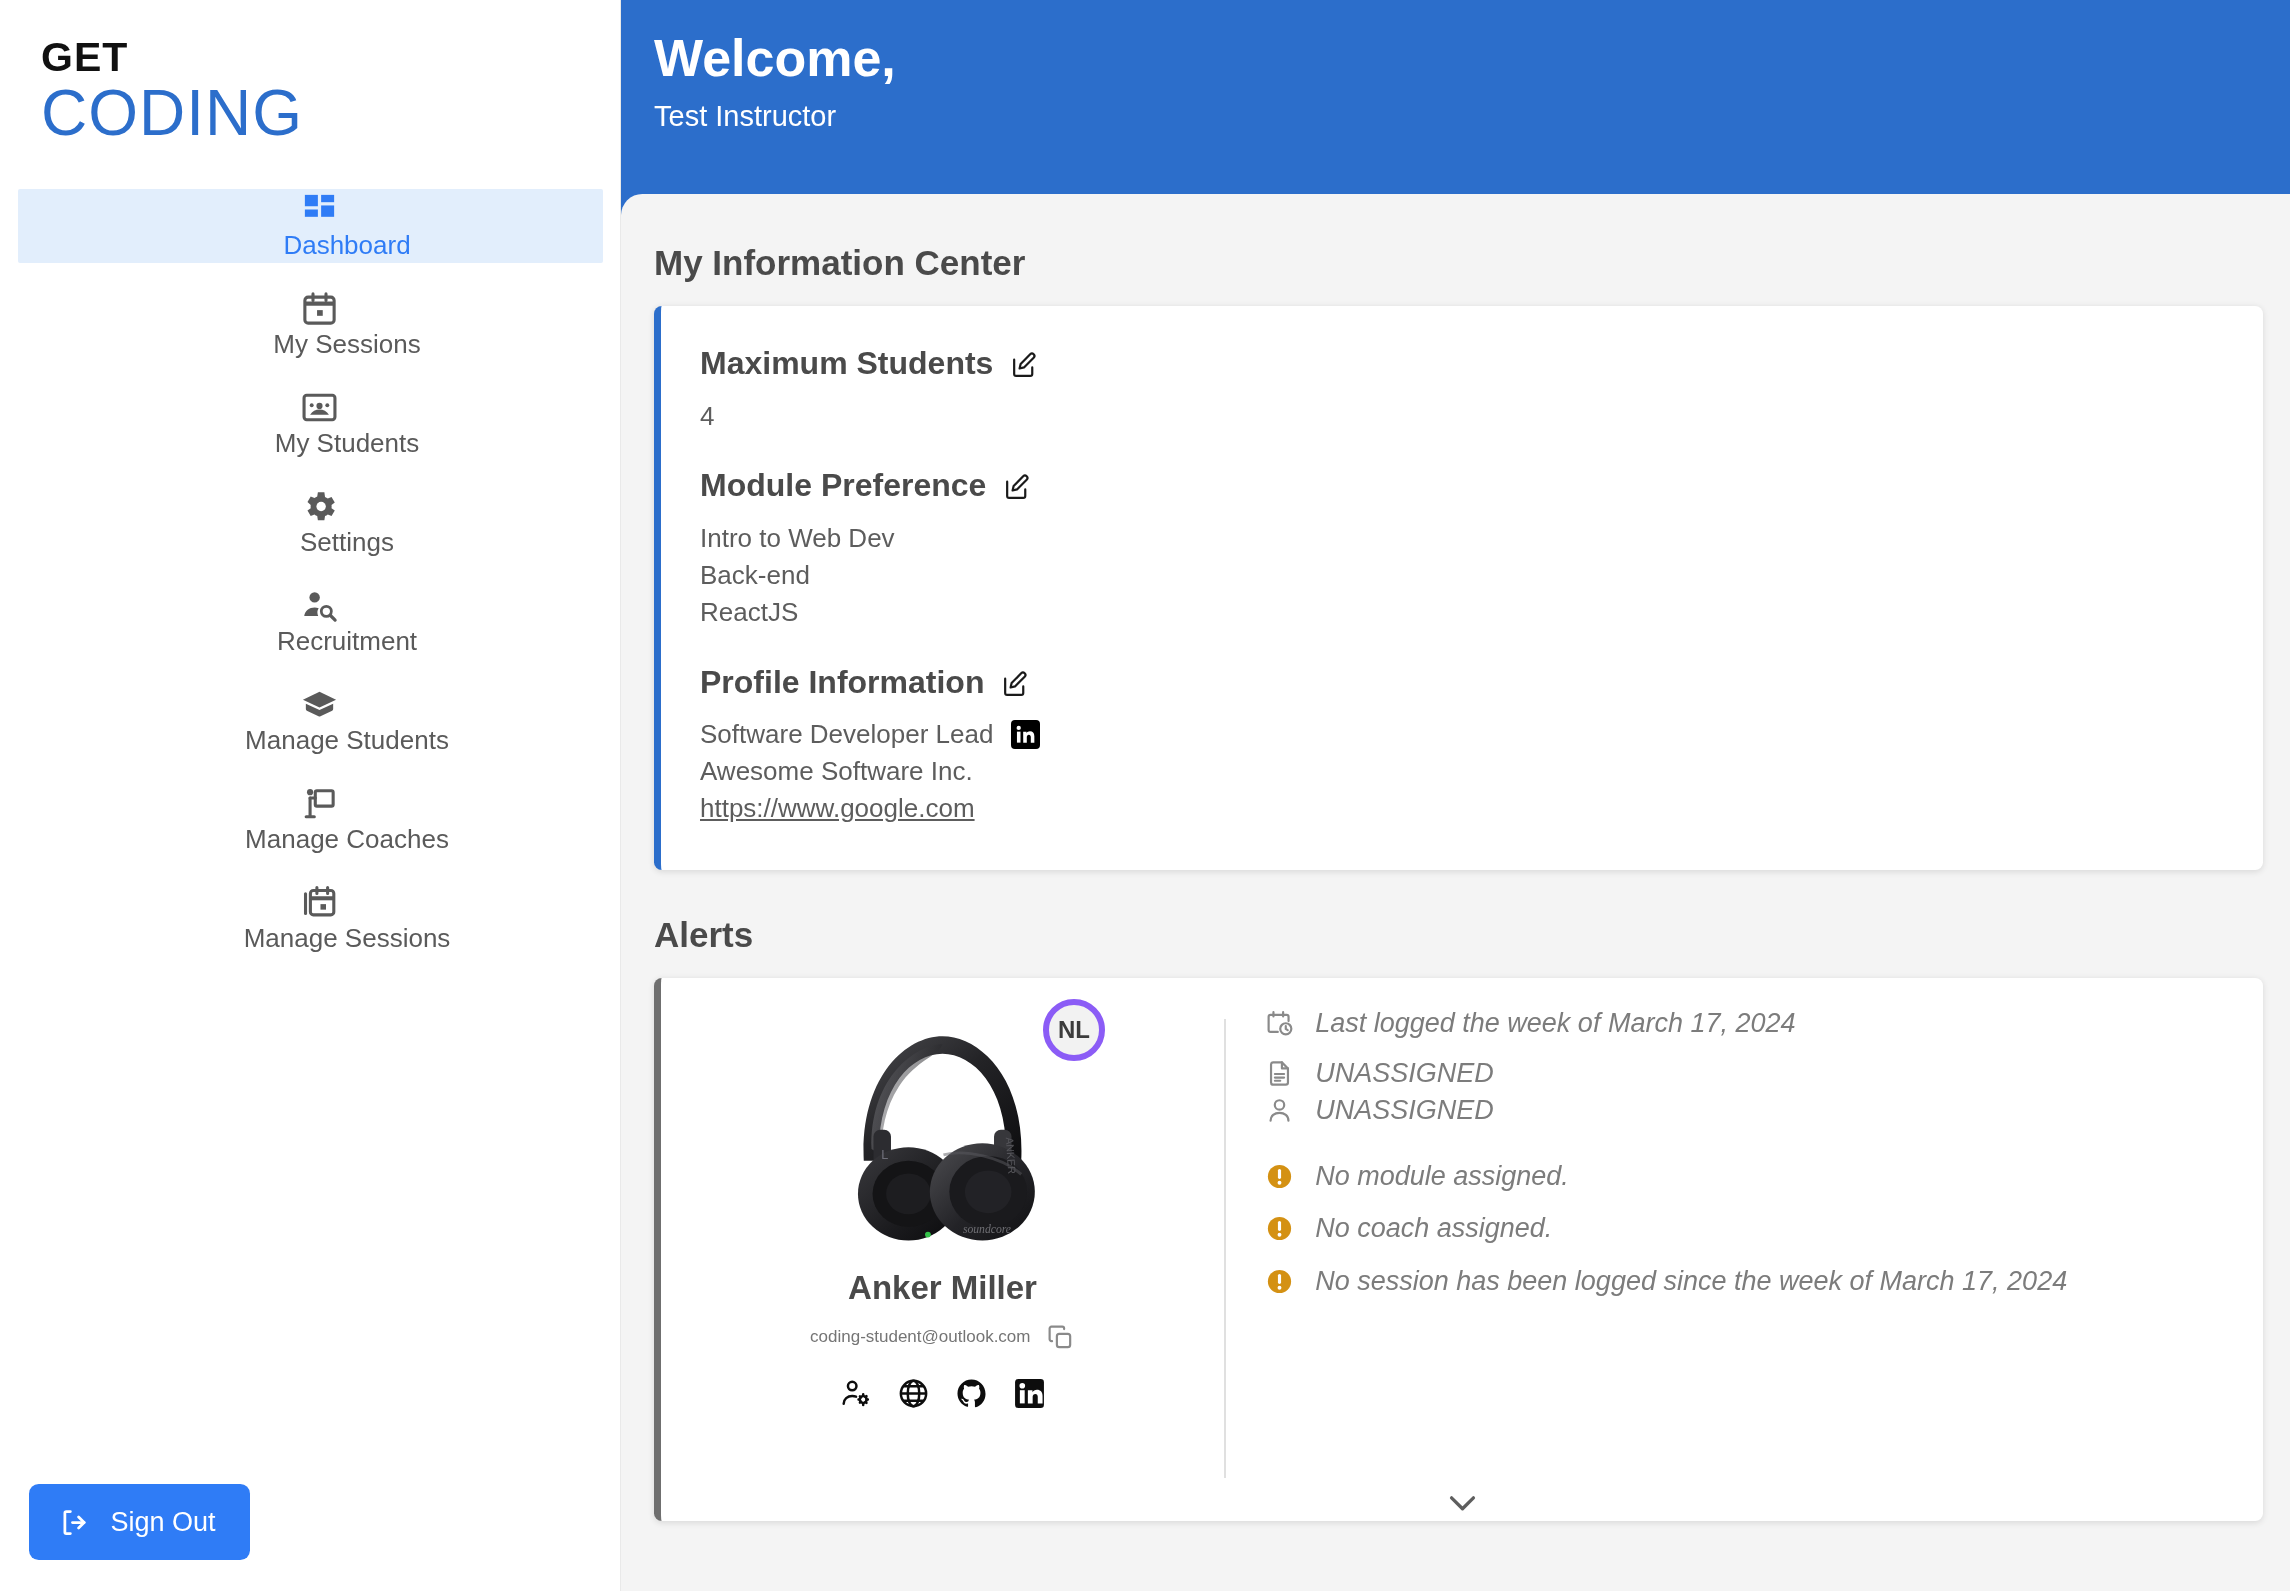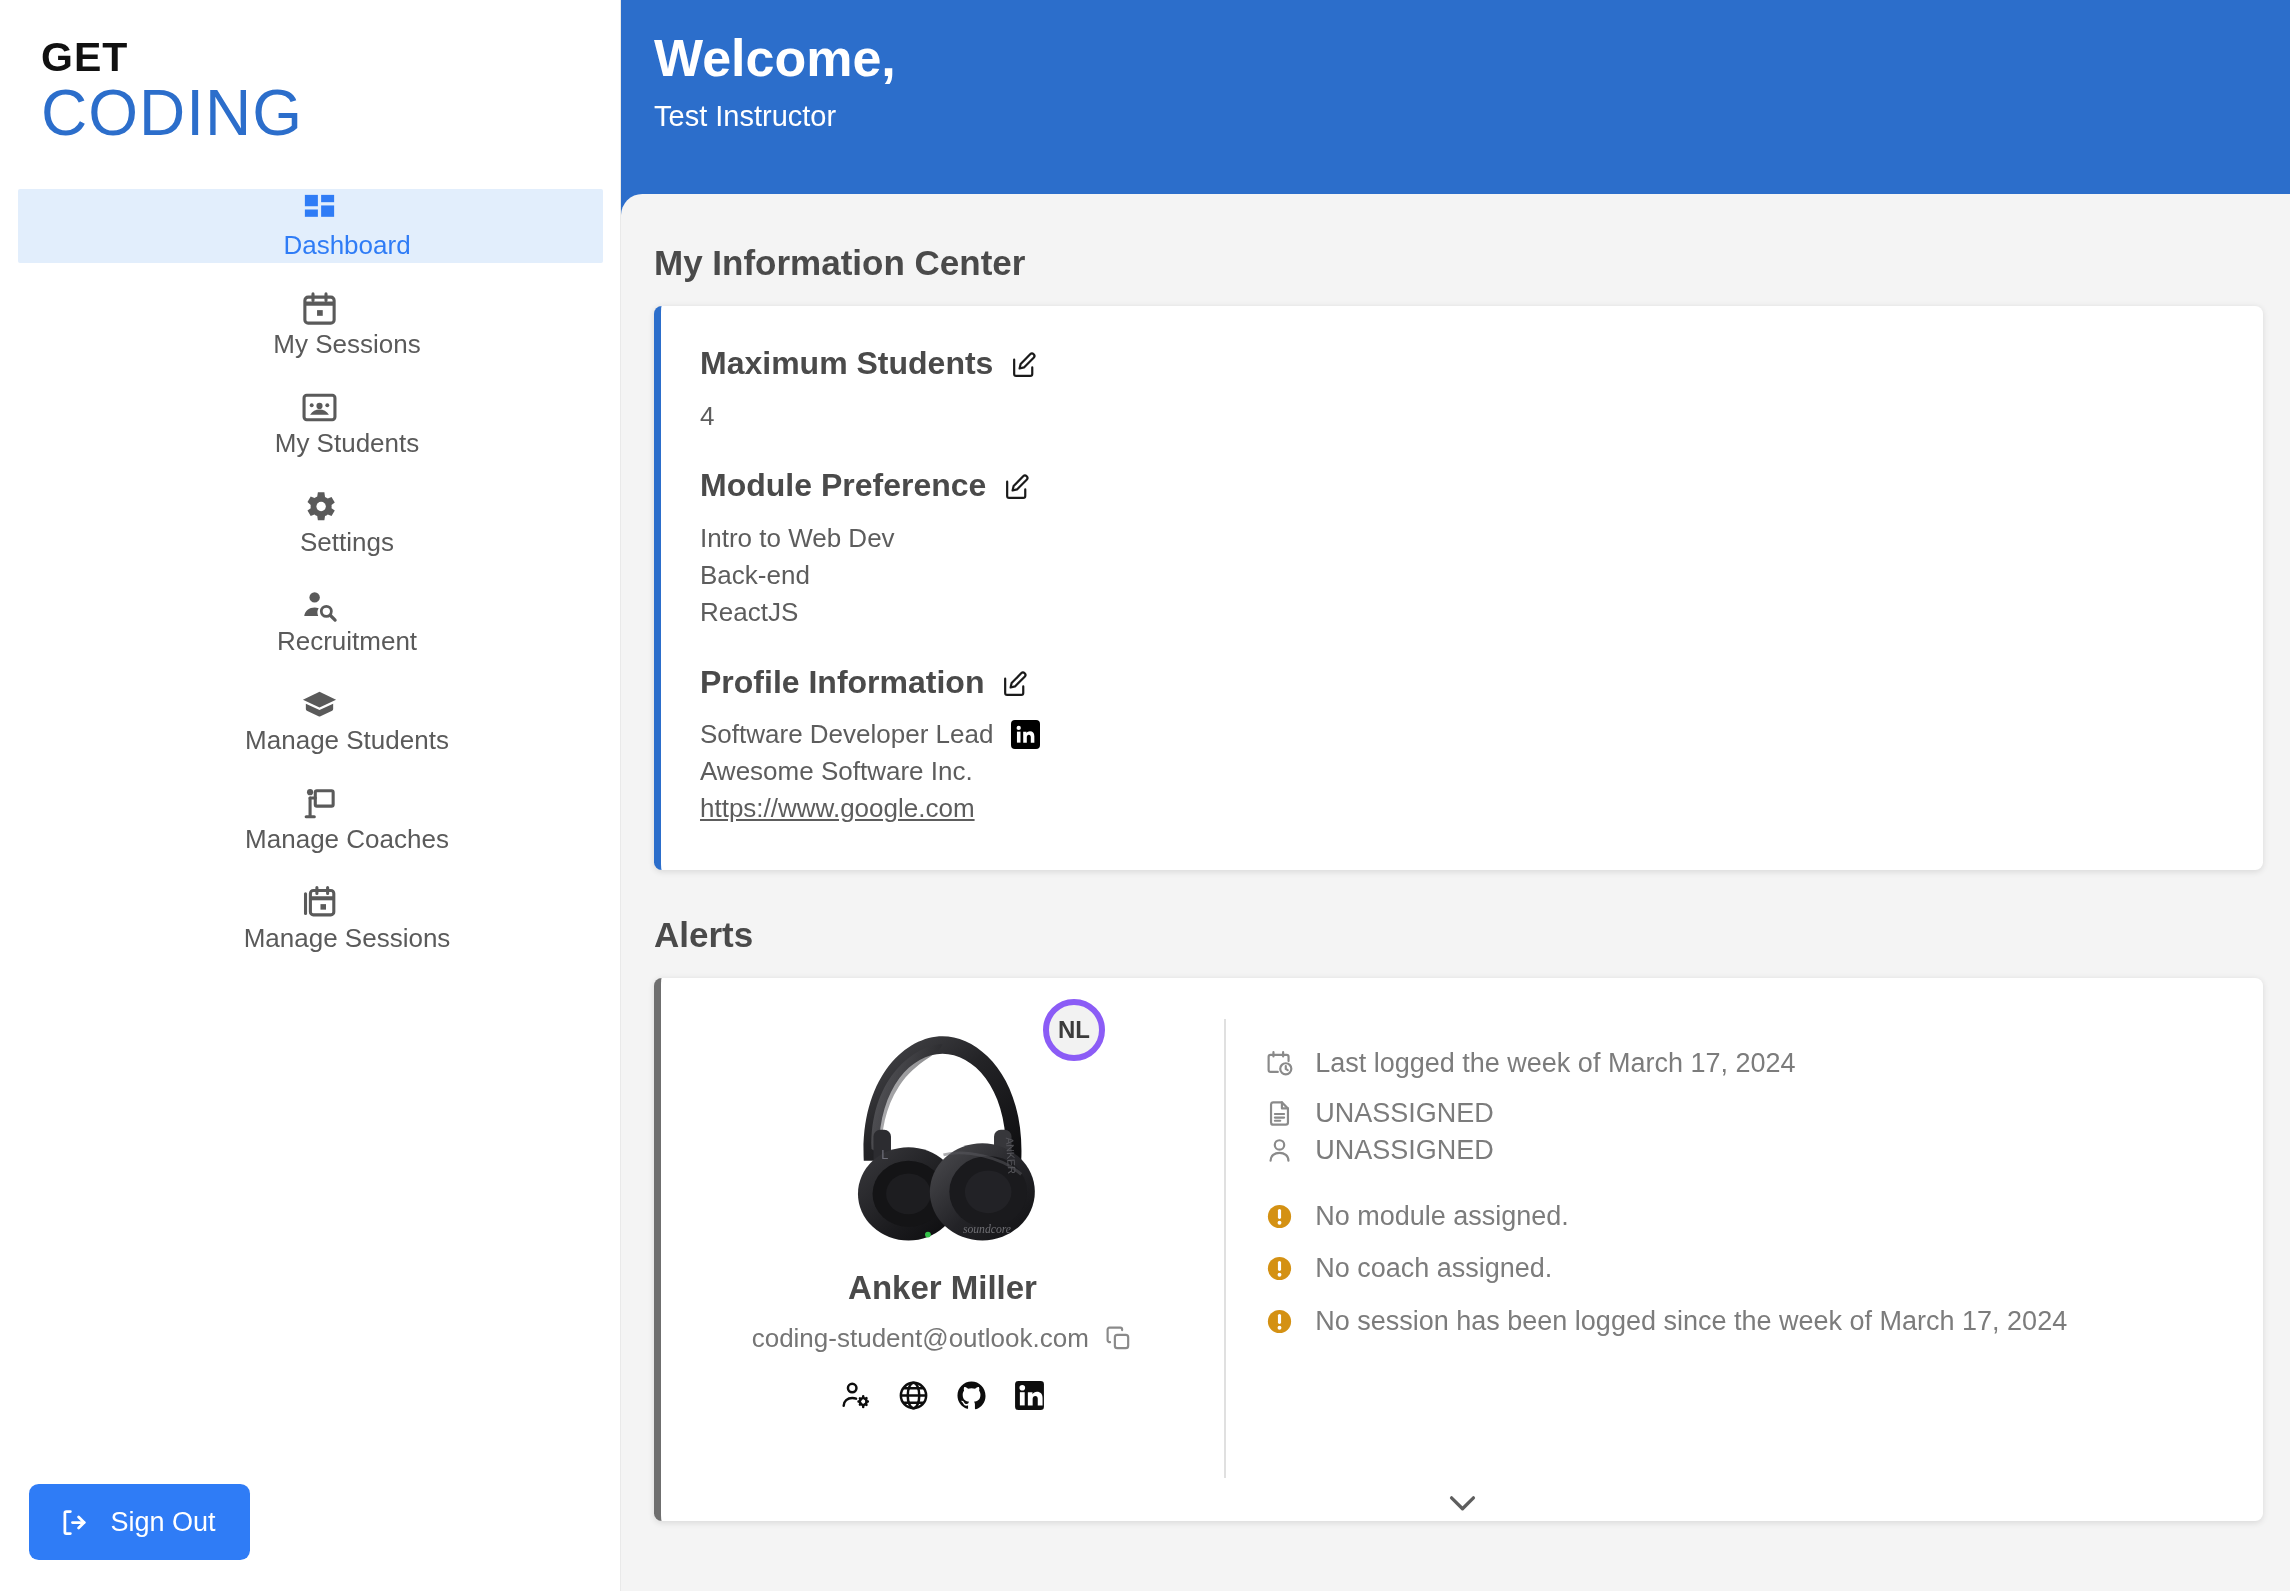--- a/index.html
+++ b/index.html
@@ -251,42 +251,43 @@
     color: #4a4a4a;
     margin-top: 13.6px;
   }
   .student-email-row {
     display: flex;
     align-items: center;
     gap: 15.5px;
     margin-top: 15.5px;
   }
   .student-email {
-    font-size: 26px;
+    font-size: 17px;
     color: #757575;
   }
   .copy-icon { cursor: pointer; display:flex; }
   .social-row {
     display: flex;
     align-items: center;
     gap: 25px;
     margin-top: 25px;
   }
   .social-row .soc { cursor: pointer; display:flex; }
 
   .alert-divider {
     width: 1.9px;
     background: #e0e0e0;
     margin: 41px 0 43px 0;
     flex: 0 0 1.9px;
   }
 
   .alert-right {
     flex: 1 1 auto;
-    padding: 70px 39px 29px 39px;
+    padding: 30px 39px 29px 39px;
+    font-style: italic;
   }
   .meta-row {
     display: flex;
     align-items: center;
     gap: 21.3px;
     font-size: 27px;
     color: #7c7c7c;
     margin-bottom: 19.4px;
   }
   .meta-row.tight { margin-bottom: 5.8px; }

